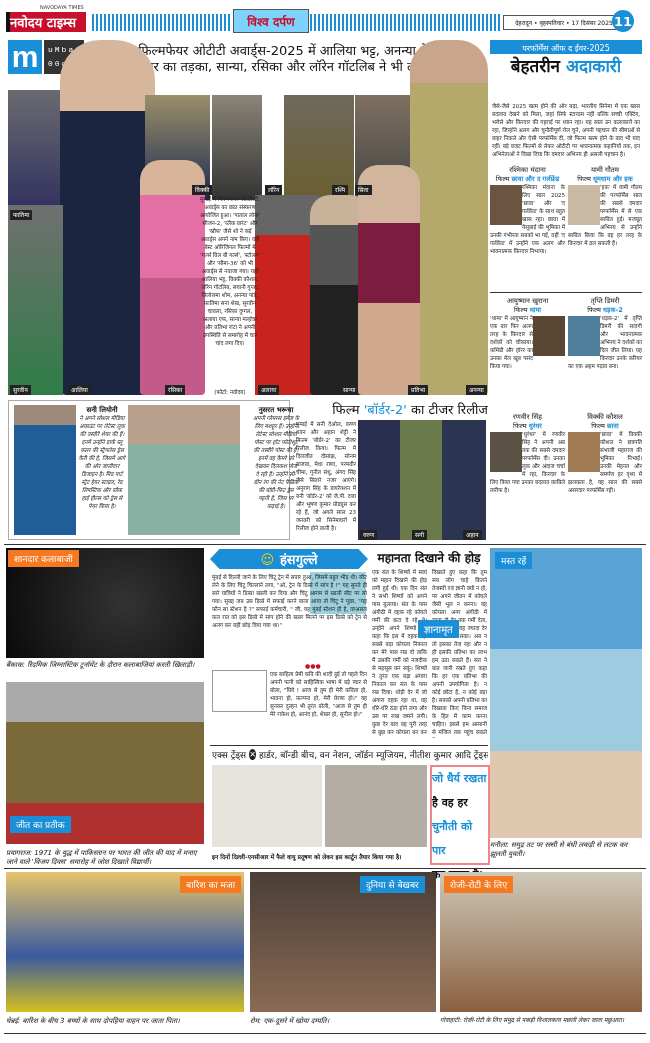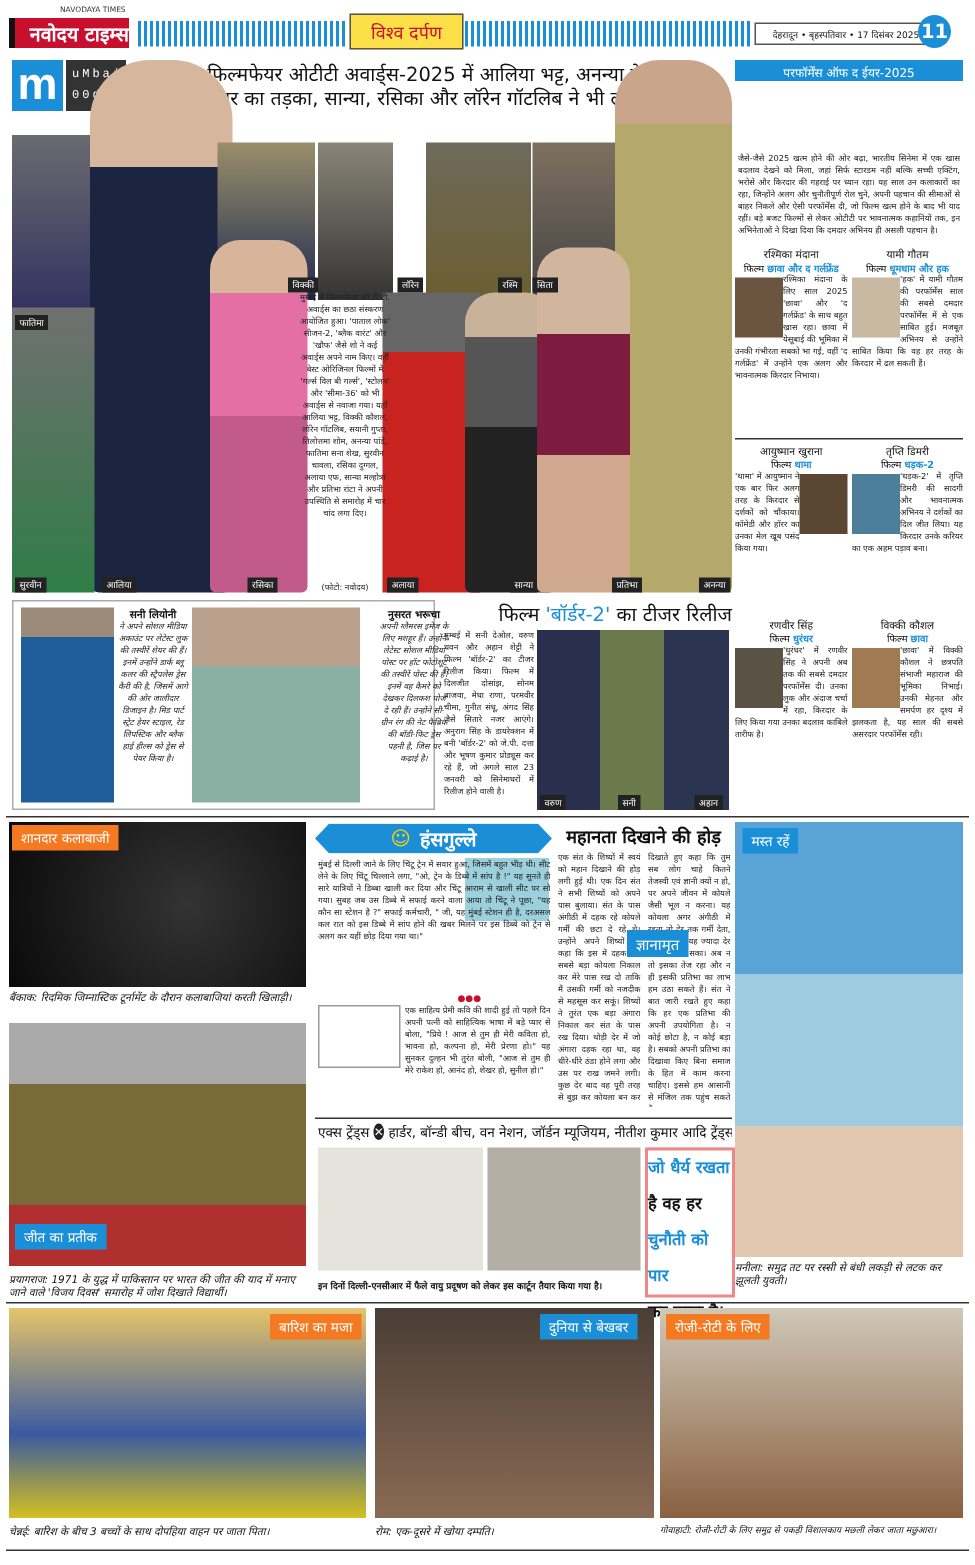--- a/index.html
+++ b/index.html
@@ -1,22 +1,22 @@
 <!DOCTYPE html>
 <html><head>
 <meta charset="utf-8">
 <style>
 *{box-sizing:border-box;margin:0;padding:0}
 body{width:650px;height:1043px;background:#fff;font-family:"DejaVu Sans",sans-serif;color:#111;position:relative;overflow:hidden}
 .abs{position:absolute}
-.logo-box{left:6px;top:12px;width:80px;height:20px;background:#c8102e;color:#fff;font-weight:bold;font-size:13px;display:flex;align-items:center;justify-content:flex-end;border-left:4px solid #111}
+.logo-box{left:6px;top:12px;width:80px;height:20px;background:#c8102e;color:#fff;font-weight:bold;font-size:13px;display:flex;align-items:center;justify-content:flex-start;border-left:4px solid #111}
 .logo-tag{left:40px;top:4px;font-size:5px;color:#333}
 .stripes{left:92px;top:14px;width:140px;height:17px;background:repeating-linear-gradient(90deg,#1a8fd8 0 2px,#fff 2px 4px)}
 .stripes2{left:310px;top:14px;width:190px;height:17px;background:repeating-linear-gradient(90deg,#1a8fd8 0 2px,#fff 2px 4px)}
-.section-tab{left:233px;top:9px;width:76px;height:24px;border:1px solid #555;background:#fde047;color:#c8102e;font-weight:normal;font-size:12px;display:flex;align-items:center;justify-content:center}
+.section-tab{left:233px;top:9px;width:76px;height:24px;border:1px solid #555;background:#7dd3fc;color:#c8102e;font-weight:bold;font-size:12px;display:flex;align-items:center;justify-content:center}
 .dateline{left:503px;top:15px;width:122px;height:15px;border:1px solid #555;font-size:6px;display:flex;align-items:center;justify-content:center}
 .pageno{left:612px;top:10px;width:22px;height:22px;border-radius:50%;background:#1a8fd8;color:#fff;font-weight:bold;font-size:13px;display:flex;align-items:center;justify-content:center}
 .m-logo{left:8px;top:40px;width:34px;height:34px;background:#1a8fd8;color:#fff;font-weight:bold;font-size:30px;display:flex;align-items:center;justify-content:center;font-family:"Liberation Sans",sans-serif}
 .m-sub{left:44px;top:40px;width:40px;height:34px;background:#333;color:#fff;font-size:8px;line-height:14px;padding:3px 4px;font-family:"Liberation Mono",monospace;letter-spacing:2px}
 .headline1{left:125px;top:43px;width:350px;font-size:13px;line-height:16px;text-align:center}
 .headline1 .hl{color:#1a8fd8}
 .photo{background:#555;overflow:hidden}
 .name-tag{background:#222;color:#fff;font-size:6px;padding:1px 3px}
 .side-head{left:490px;top:40px;width:152px;height:14px;background:#1a8fd8;color:#fff;font-size:8px;display:flex;align-items:center;justify-content:center}
 .big-title{left:490px;top:56px;width:152px;text-align:center;font-weight:bold;font-size:17px;line-height:21px}
@@ -80,20 +80,21 @@
 <div class="abs name-tag" style="left:258px;top:385px">अलाया</div>
 <div class="abs name-tag" style="left:340px;top:385px">सान्या</div>
 <div class="abs name-tag" style="left:408px;top:385px">प्रतिभा</div>
 <div class="abs name-tag" style="left:466px;top:385px">अनन्या</div>
 
 <div class="abs body-text" style="left:200px;top:195px;width:60px;text-align:center">मुम्बई में फिल्मफेयर ओ.टी.टी. अवार्ड्स का छठा संस्करण आयोजित हुआ। 'पाताल लोक' सीजन-2, 'ब्लैक वारंट' और 'खौफ' जैसे शो ने कई अवार्ड्स अपने नाम किए। वहीं बेस्ट ओरिजिनल फिल्मों में 'गर्ल्स विल बी गर्ल्स', 'स्टोलन' और 'सीमा-36' को भी अवार्ड्स से नवाजा गया। यहाँ आलिया भट्ट, विक्की कौशल, लॉरेन गॉटलिब, सयानी गुप्ता, तिलोत्तमा शोम, अनन्या पांडे, फातिमा सना शेख, सुरवीन चावला, रसिका दुग्गल, अलाया एफ, सान्या मल्होत्रा और प्रतिभा रांटा ने अपनी उपस्थिति से समारोह में चार चांद लगा दिए।</div>
 <div class="abs body-text" style="left:200px;top:388px;width:60px;text-align:center">(फोटो: नवोदय)</div>
 
 <div class="abs side-head">परफॉर्मेंस ऑफ द ईयर-2025</div>
 <div class="abs big-title">
+  <div><span>बेहतरीन</span> <span class="blue">अदाकारी</span></div>
 </div>
 <div class="abs body-text" style="left:492px;top:102px;width:148px;height:60px;overflow:hidden">जैसे-जैसे 2025 खत्म होने की ओर बढ़ा, भारतीय सिनेमा में एक खास बदलाव देखने को मिला, जहां सिर्फ स्टारडम नहीं बल्कि सच्ची एक्टिंग, भरोसे और किरदार की गहराई पर ध्यान रहा। यह साल उन कलाकारों का रहा, जिन्होंने अलग और चुनौतीपूर्ण रोल चुने, अपनी पहचान की सीमाओं से बाहर निकले और ऐसी परफॉर्मेंस दी, जो फिल्म खत्म होने के बाद भी याद रहीं। बड़े बजट फिल्मों से लेकर ओटीटी पर भावनात्मक कहानियों तक, इन अभिनेताओं ने दिखा दिया कि दमदार अभिनय ही असली पहचान है।</div>
 
 <div class="abs" style="left:490px;top:165px;width:75px">
   <div class="col-name">रश्मिका मंदाना</div>
   <div class="film"><span>फिल्म</span> <b>छावा और द गर्लफ्रेंड</b></div>
   <div class="photo" style="width:32px;height:40px;margin:2px 0;background:#6b5440;float:left"></div>
   <div class="body-text">रश्मिका मंदाना के लिए साल 2025 'छावा' और 'द गर्लफ्रेंड' के साथ बहुत खास रहा। छावा में येसूबाई की भूमिका में उनकी गंभीरता सबको भा गई, वहीं 'द गर्लफ्रेंड' में उन्होंने एक अलग और भावनात्मक किरदार निभाया।</div>
 </div>
 <div class="abs" style="left:568px;top:165px;width:74px">

